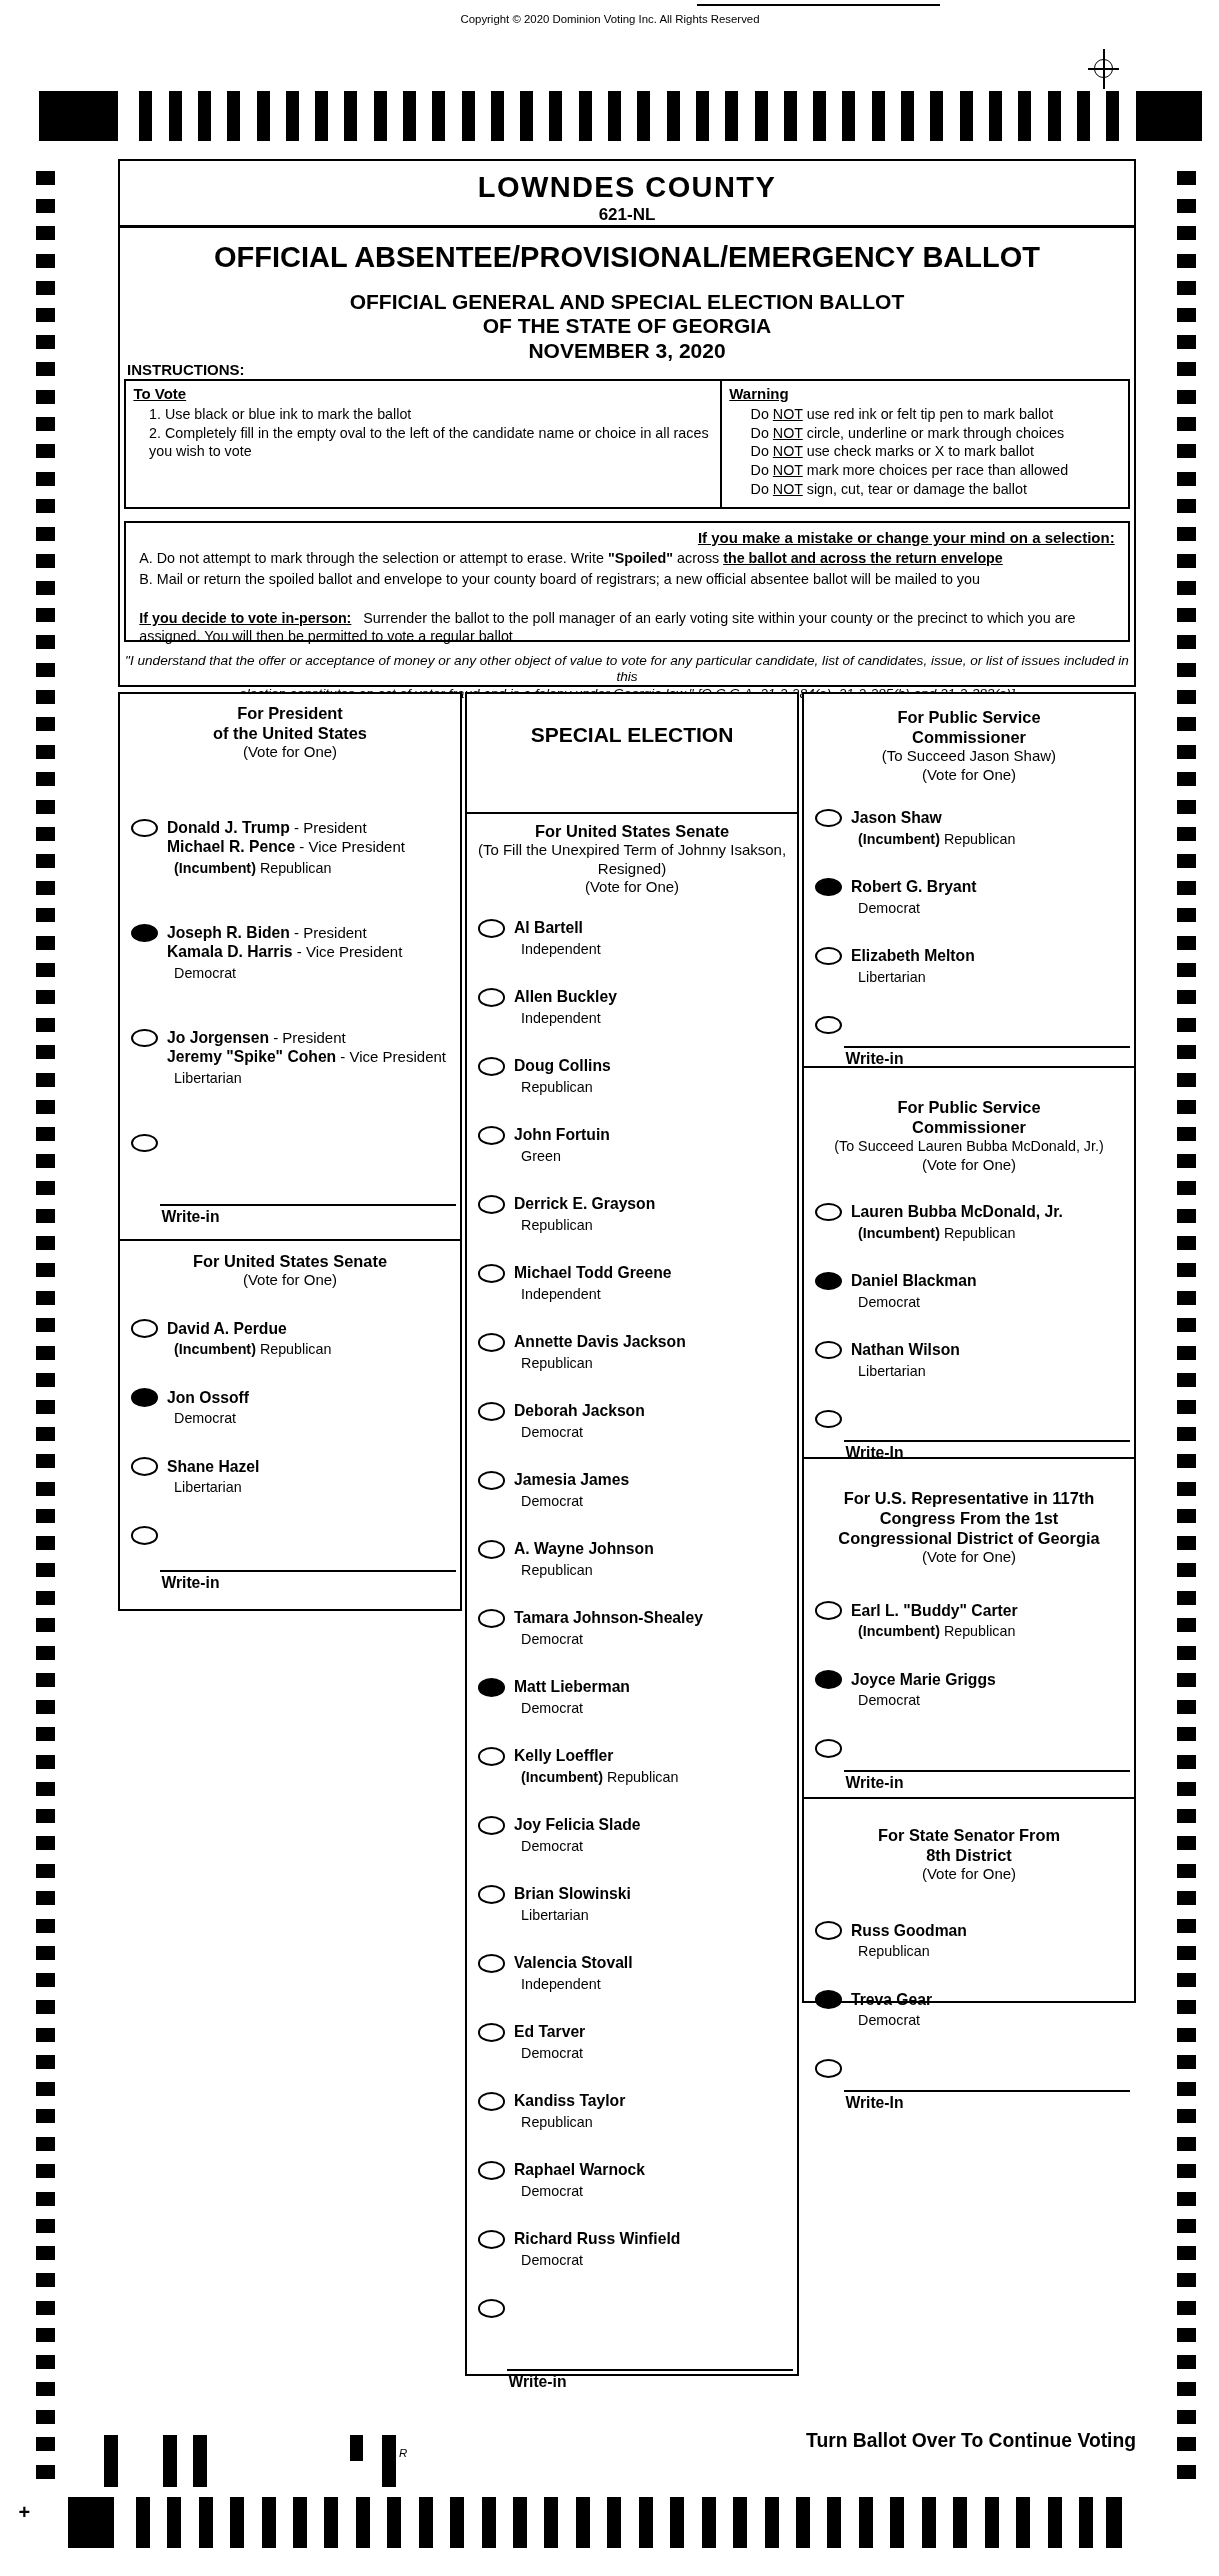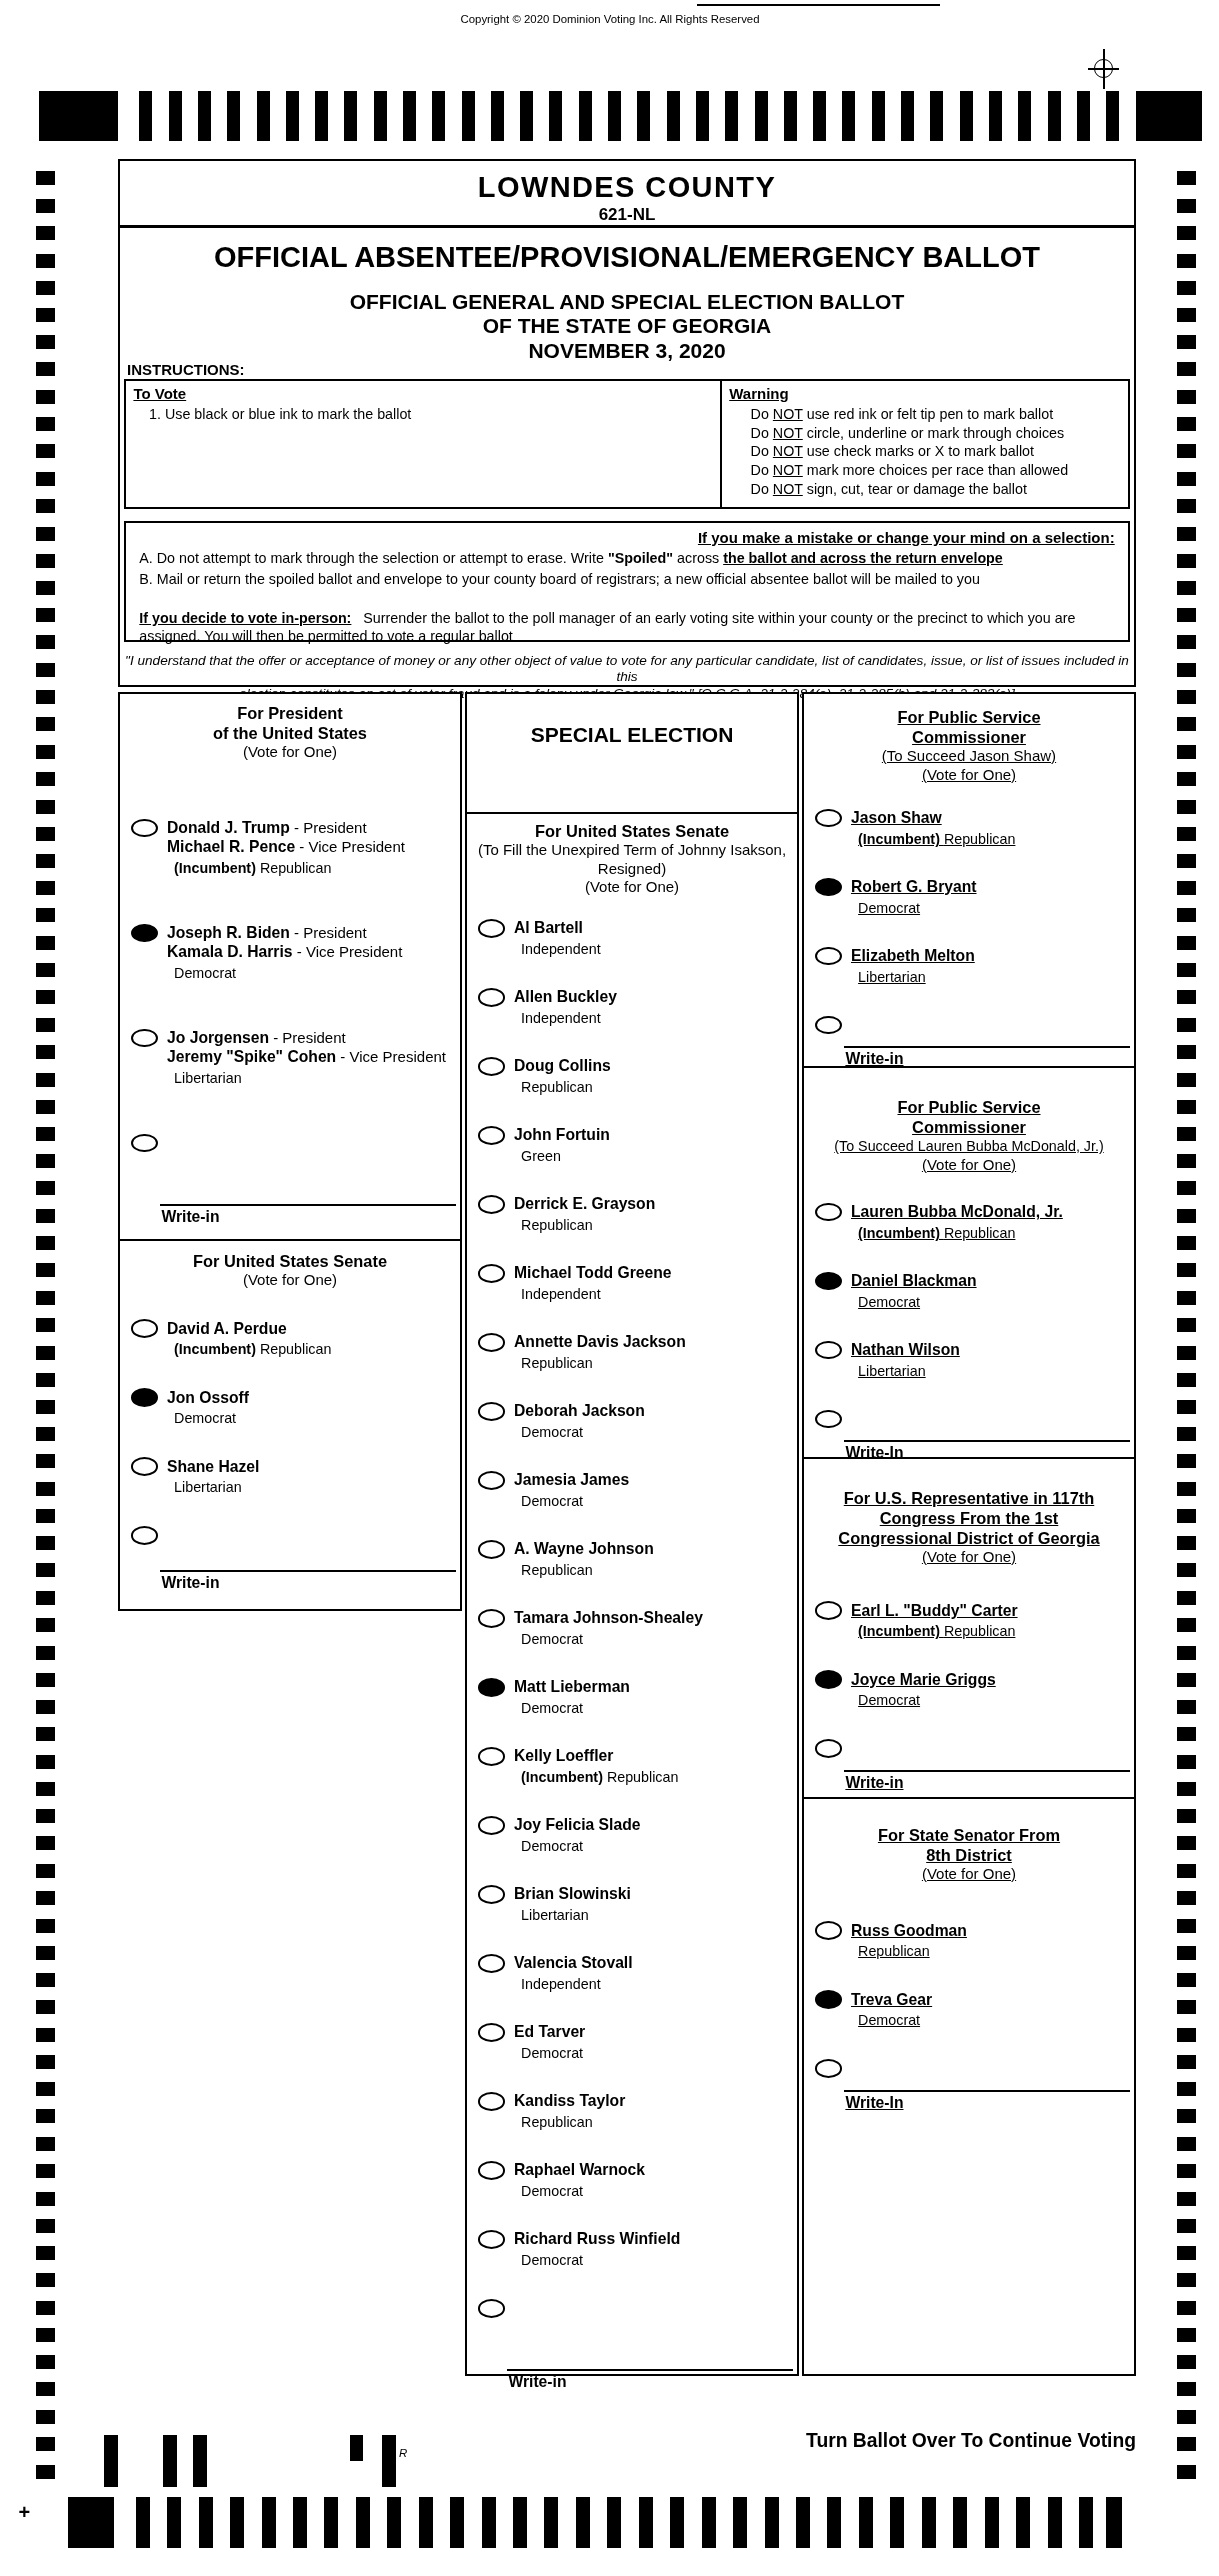--- a/index.html
+++ b/index.html
@@ -45,21 +45,21 @@
   .m-item .b { font-weight:bold; }
   .m-item .u { text-decoration:underline; }
   .m-inperson { font-size:14.3px; line-height:18.6px; margin-top:20px; }
   .m-ip-title { font-weight:bold; text-decoration:underline; }
   .legal { position:absolute; top:426px; width:100%; text-align:center; font-size:13.6px; line-height:16.4px; font-style:italic; }
 
   
   .col { position:absolute; top:692px; border:2.1px solid #000; background:#fff; }
   #col-0 { left:118px;  width:344px; height:919px; }
   #col-1 { left:465px;  width:334px; height:1684px; }
-  #col-2 { left:802px; width:334px; height:1684px;text-decoration:underline; }
+  #col-2 { left:802px; width:334px; height:1311px; }
   .special-box { height:91px; border-bottom:2.1px solid #000; text-align:center; }
   .special-label { margin-top:29px; font-size:21px; font-weight:bold; }
   .race { position:relative; border-bottom:2.1px solid #000; overflow:hidden; }
   .race:last-child { border-bottom:none; }
   #race-president      { height:547px; }
   #race-us-senate      { height:367px; }
   #race-special-senate { height:1588px; }
   #race-psc-shaw       { height:374px; }
   #race-psc-mcdonald   { height:391px; }
   #race-us-rep         { height:340px; }
@@ -356,20 +356,21 @@
     <div class="etitle l2">OF THE STATE OF GEORGIA</div>
     <div class="etitle l1">OFFICIAL GENERAL AND SPECIAL ELECTION BALLOT</div>
     <div class="etitle l3">NOVEMBER 3, 2020</div>
     <div class="instr-label">INSTRUCTIONS:</div>
 
     <div class="instr-box">
       <div class="cell tovote">
         <div class="cell-title">To Vote</div>
         <div id="to-vote-items">
             <div class="instr-item">1. Use black or blue ink to mark the ballot</div>
+            <div class="instr-item">2. Completely fill in the empty oval to the left of the candidate name or choice in all races you wish to vote</div>
           </div>
       </div>
       <div class="cell warn">
         <div class="cell-title">Warning</div>
         <div id="warning-items">
             <div class="instr-item warn-item"><span>Do </span><span class="u">NOT</span><span> use red ink or felt tip pen to mark ballot</span></div>
             <div class="instr-item warn-item"><span>Do </span><span class="u">NOT</span><span> circle, underline or mark through choices</span></div>
             <div class="instr-item warn-item"><span>Do </span><span class="u">NOT</span><span> use check marks or X to mark ballot</span></div>
             <div class="instr-item warn-item"><span>Do </span><span class="u">NOT</span><span> mark more choices per race than allowed</span></div>
             <div class="instr-item warn-item"><span>Do </span><span class="u">NOT</span><span> sign, cut, tear or damage the ballot</span></div>

